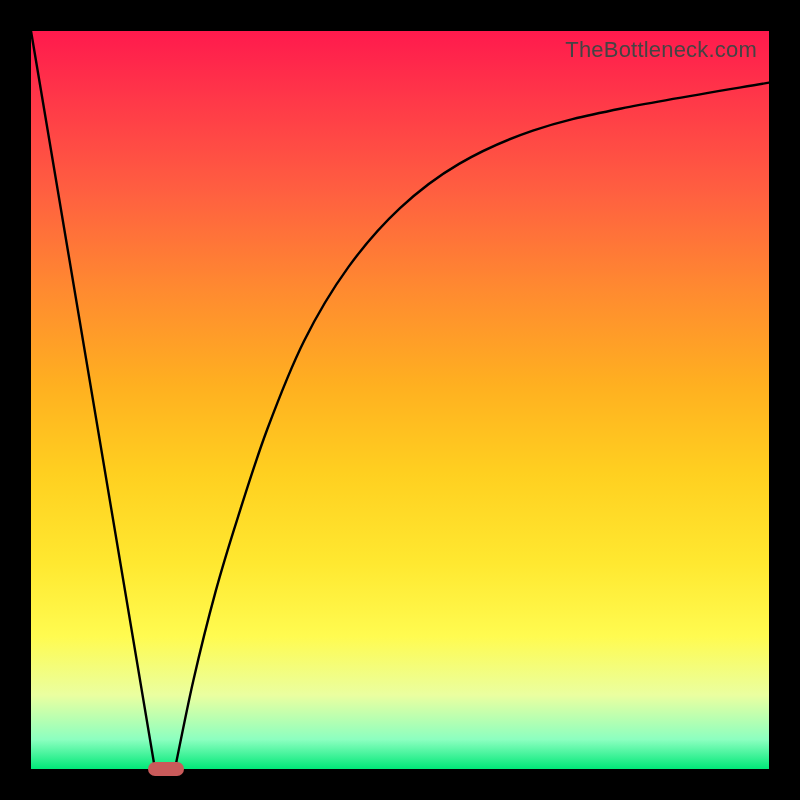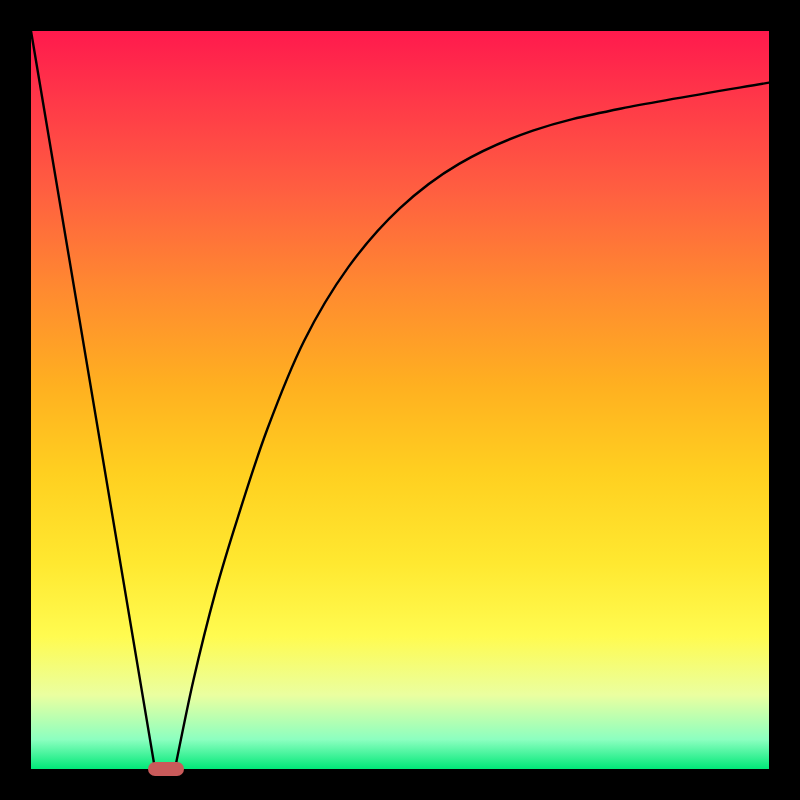--- a/index.html
+++ b/index.html
@@ -62,20 +62,21 @@
     height: 14px;
     border-radius: 7px;
     background: #c95a5a;
   }
 </style>
 </head>
 <body>
 
 <div class="frame">
   <div class="plot-area">
+    <div class="watermark">TheBottleneck.com</div>
 
     <svg class="curves" viewBox="0 0 738 738" preserveAspectRatio="none">
       <path id="left-line" d="M0.00 0.00 L123.98 738.00" fill="none" stroke="#000" stroke-width="2.4" stroke-linecap="round" stroke-linejoin="round"></path>
       <path id="right-curve" d="M 143.91 738.00 C 146.99 723.24, 155.60 678.96, 162.36 649.44 C 169.13 619.92, 177.12 587.94, 184.50 560.88 C 191.88 533.82, 198.03 514.14, 206.64 487.08 C 215.25 460.02, 225.09 428.04, 236.16 398.52 C 247.23 369.00, 259.53 337.02, 273.06 309.96 C 286.59 282.90, 301.35 258.30, 317.34 236.16 C 333.33 214.02, 350.55 194.34, 369.00 177.12 C 387.45 159.90, 405.90 145.76, 428.04 132.84 C 450.18 119.93, 474.78 108.86, 501.84 99.63 C 528.90 90.40, 551.04 85.49, 590.40 77.49 C 629.76 69.50, 713.40 55.96, 738.00 51.66" fill="none" stroke="#000" stroke-width="2.4" stroke-linecap="round" stroke-linejoin="round"></path>
     </svg>
 
     <div class="marker" id="marker" style="left: 116.604px; width: 36.9px; bottom: -7px; background: rgb(201, 90, 90);"></div>
   </div>
 </div>
 

